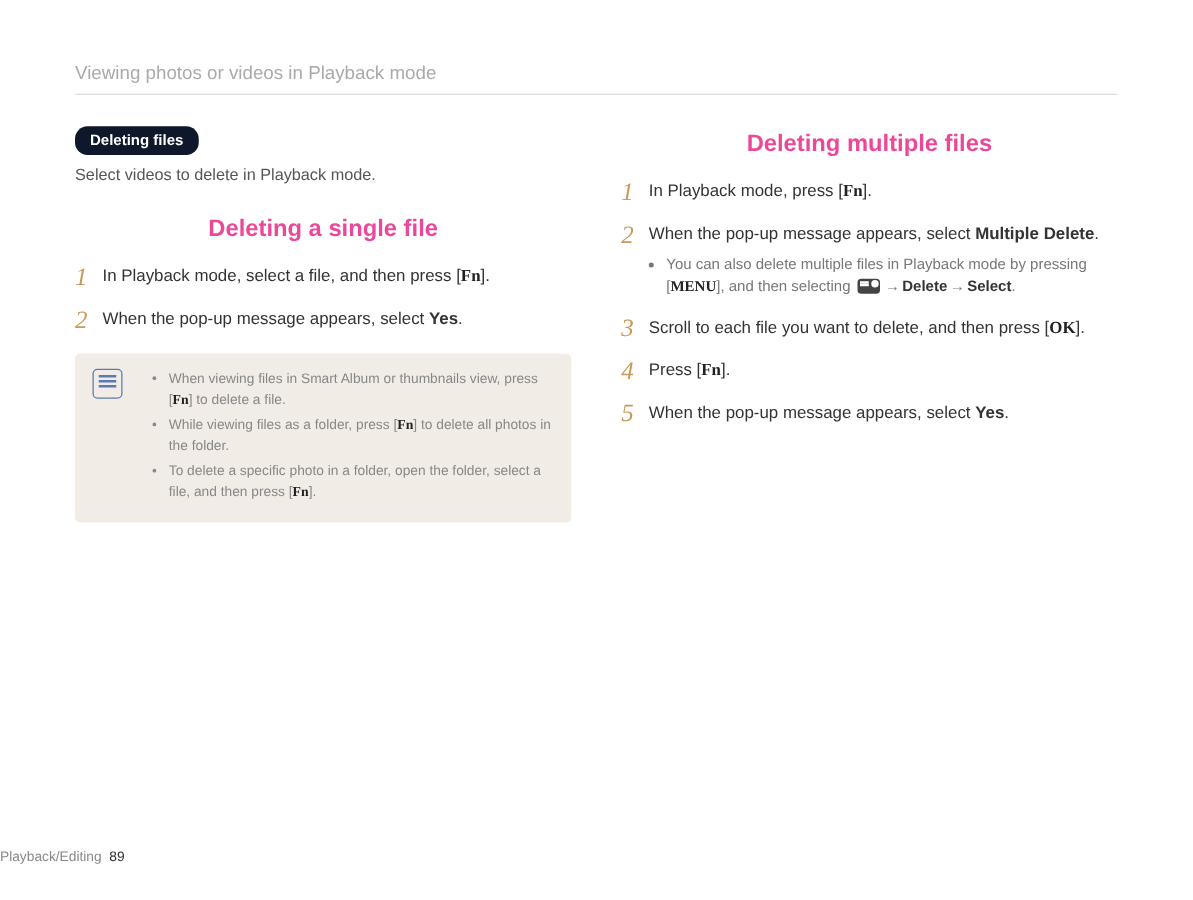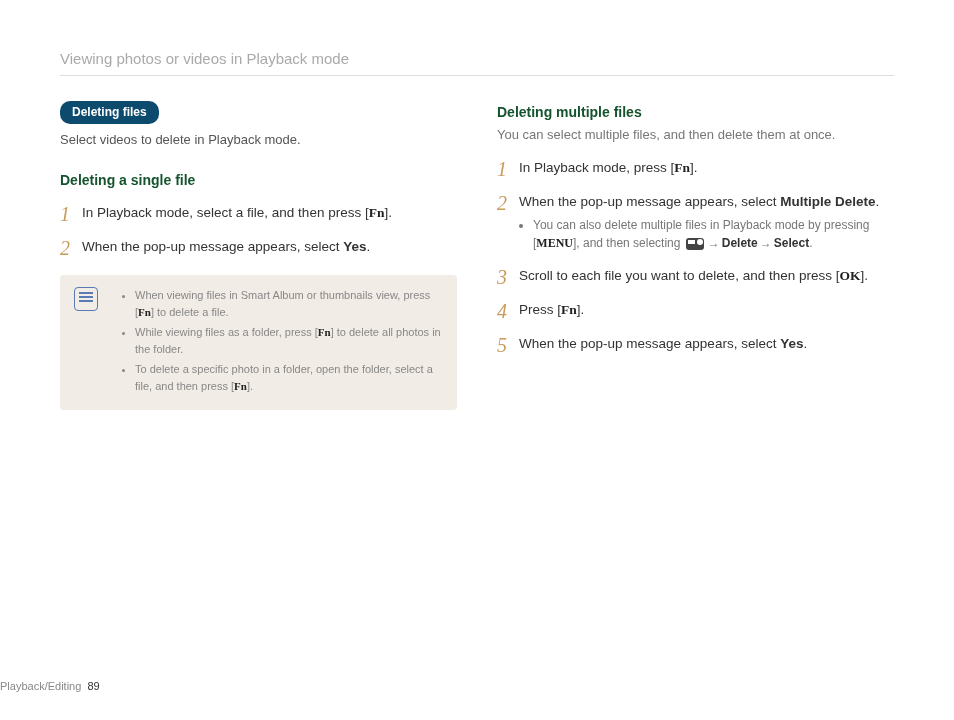--- a/index.html
+++ b/index.html
@@ -34,34 +34,35 @@
     gap: 40px;
   }
   .col {
     flex: 1;
     font-size: 13px;
     line-height: 1.6;
     color: #555;
   }
   .pill {
     display: inline-block;
-    background: #0c4a6e;
+    background: #0f172a;
     color: #fff;
     border-radius: 10px;
     padding: 2px 12px;
     font-size: 12px;
     font-weight: bold;
     margin-bottom: 6px;
   }
   .subhead {
     font-weight: bold;
-    color: #14532d;
+    color: #ec4899;
     margin-top: 18px;
     margin-bottom: 2px;
-    font-size: 14px;
+    font-size: 19px;
+    text-align: center;
   }
   .bold { font-weight: bold; color: #333; }
   .step {
     display: flex;
     align-items: flex-start;
     margin-top: 12px;
   }
   .stepnum {
     font-family: Georgia, 'Times New Roman', serif;
     font-style: italic;
@@ -213,21 +214,20 @@
           </li>
           <li>
             <span>To delete a specific photo in a folder, open the folder, select a file, and then press [</span><span class="key">Fn</span><span>].</span>
           </li>
         </ul>
       </div>
     </div>
 
     <div class="col">
       <div class="subhead" style="margin-top:0;">Deleting multiple files</div>
-      <div style="color:#777;">You can select multiple files, and then delete them at once.</div>
 
       <div class="step">
         <div class="stepnum">1</div>
         <div class="steptext">
           <span>In Playback mode, press [</span><span class="key">Fn</span><span>].</span>
         </div>
       </div>
 
       <div class="step">
         <div class="stepnum">2</div>

